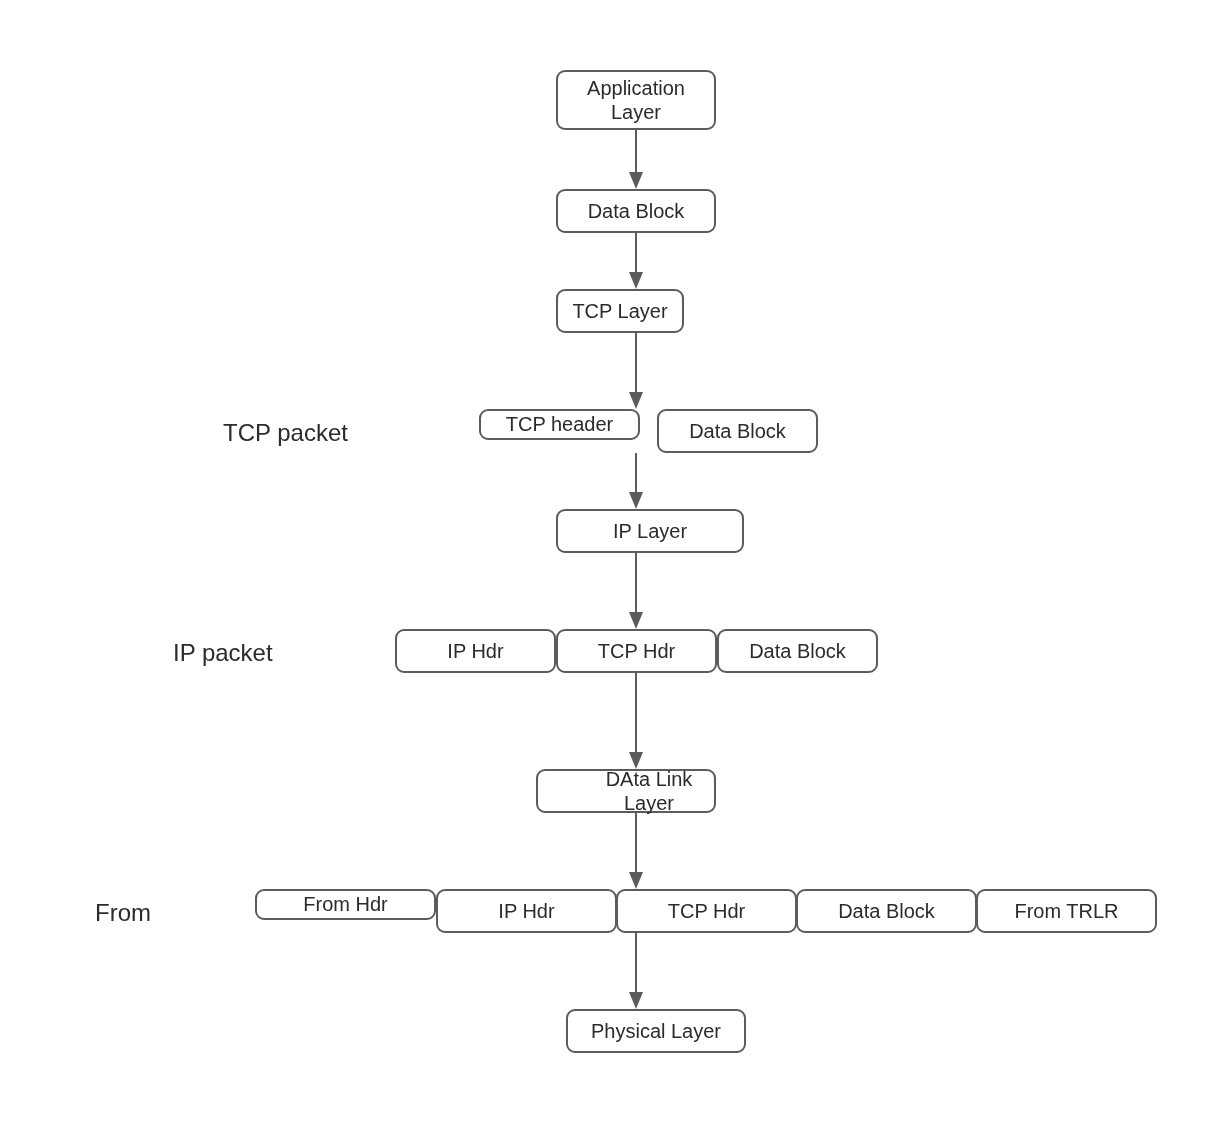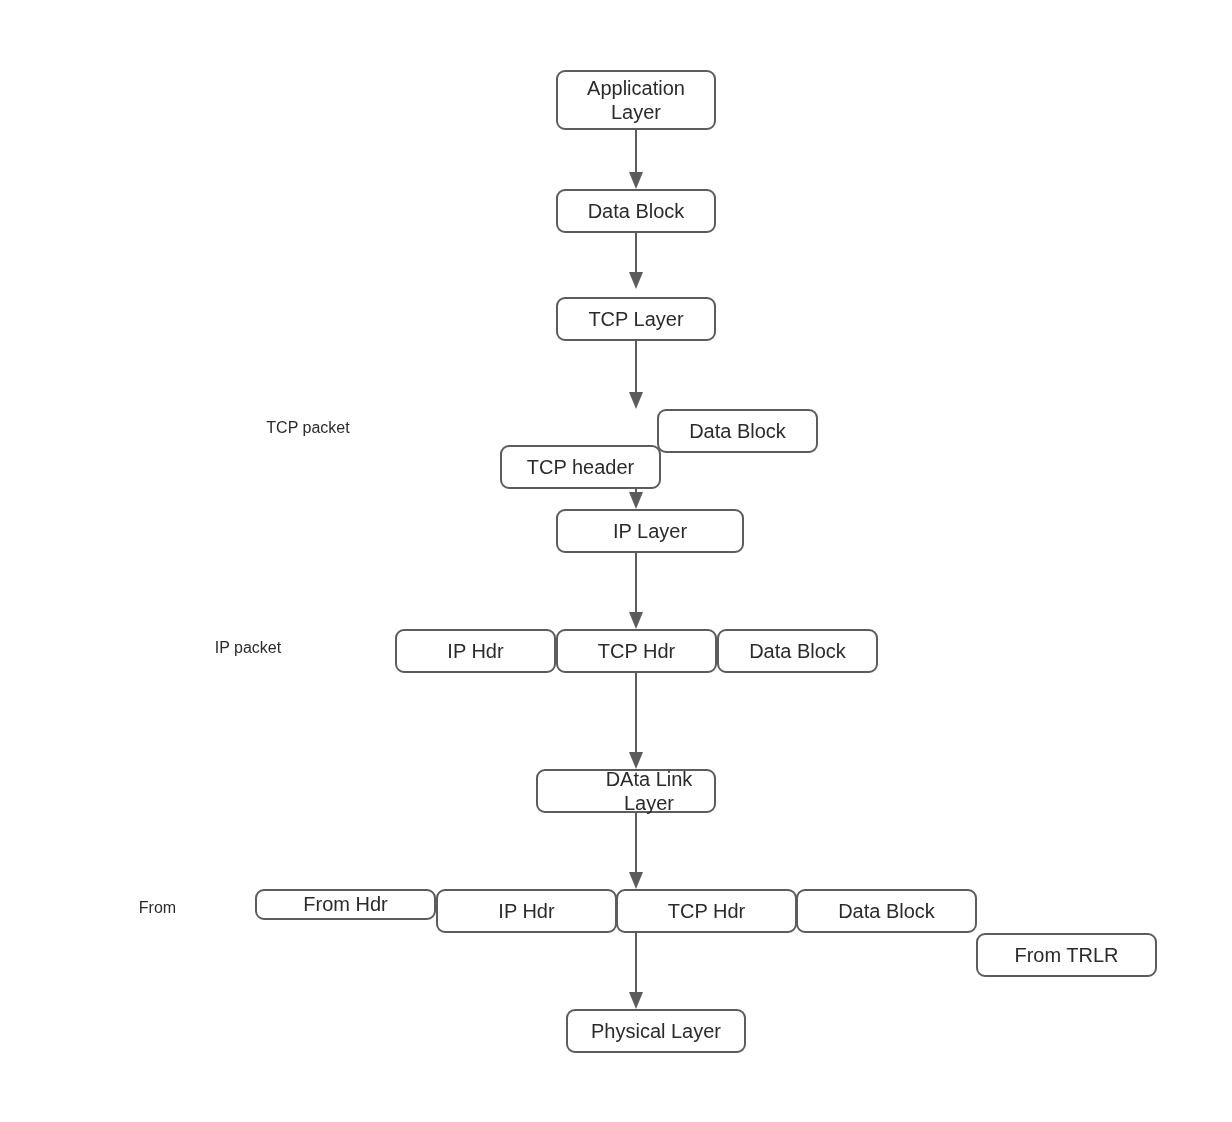--- a/index.html
+++ b/index.html
@@ -32,24 +32,24 @@
     justify-content: center;
     text-align: center;
     font-size: 20px;
     line-height: 1.22;
     color: #2b2b2b;
     white-space: pre-line;
   }
   
   .caption {
     position: absolute;
-    font-size: 16px;
+    font-size: 24px;
     color: #2b2b2b;
     white-space: nowrap;
-    text-align: center;
+    text-align: left;
   }
   
   #arrows {
     position: absolute;
     inset: 0;
     pointer-events: none;
   }
   .arrow-line {
     stroke: #5c5c5c;
     stroke-width: 2;
@@ -106,31 +106,31 @@
       <line class="arrow-line" x1="636" y1="933" x2="636" y2="996"></line>
       <polygon class="arrow-head" points="636,1009 629,992 643,992"></polygon>
     </g>
   </svg>
 
   <div class="node" style="left:556px; top:70px; width:160px; height:60px;">Application
 Layer</div>
 
   <div class="node" style="left:556px; top:189px; width:160px; height:44px;">Data Block</div>
 
-  <div class="node" style="left:556px; top:289px; width:160px; height:44px;margin-top:8px;">TCP Layer</div>
+  <div class="node" style="left:556px; top:289px; width:128px; height:44px;">TCP Layer</div>
 
   <div class="node" style="left:556px; top:509px; width:188px; height:44px;">IP Layer</div>
 
   <div class="node" style="left:536px; top:769px; width:180px; height:44px;padding-left:46px;">DAta Link Layer</div>
 
   <div class="node" style="left:566px; top:1009px; width:180px; height:44px;">Physical Layer</div>
 
   <div class="caption" style="left:223px; top:419px; width:170px;">TCP packet</div>
 
-  <div class="node" style="left:500px; top:409px; width:161px; height:44px;margin-top:36px;">TCP header</div>
+  <div class="node" style="left:479px; top:409px; width:161px; height:31px;">TCP header</div>
 
   <div class="node" style="left:657px; top:409px; width:161px; height:44px;">Data Block</div>
 
   <div class="caption" style="left:173px; top:639px; width:150px;">IP packet</div>
 
   <div class="node" style="left:395px; top:629px; width:161px; height:44px;">IP Hdr</div>
 
   <div class="node" style="left:556px; top:629px; width:161px; height:44px;">TCP Hdr</div>
 
   <div class="node" style="left:717px; top:629px; width:161px; height:44px;">Data Block</div>
@@ -138,15 +138,15 @@
   <div class="caption" style="left:95px; top:899px; width:125px;">From</div>
 
   <div class="node" style="left:255px; top:889px; width:181px; height:31px;">From Hdr</div>
 
   <div class="node" style="left:436px; top:889px; width:181px; height:44px;">IP Hdr</div>
 
   <div class="node" style="left:616px; top:889px; width:181px; height:44px;">TCP Hdr</div>
 
   <div class="node" style="left:796px; top:889px; width:181px; height:44px;">Data Block</div>
 
-  <div class="node" style="left:976px; top:889px; width:181px; height:44px;margin-top:44px;">From TRLR</div>
+  <div class="node" style="left:976px; top:889px; width:181px; height:44px;">From TRLR</div>
 
 </div>
 
 </body></html>

